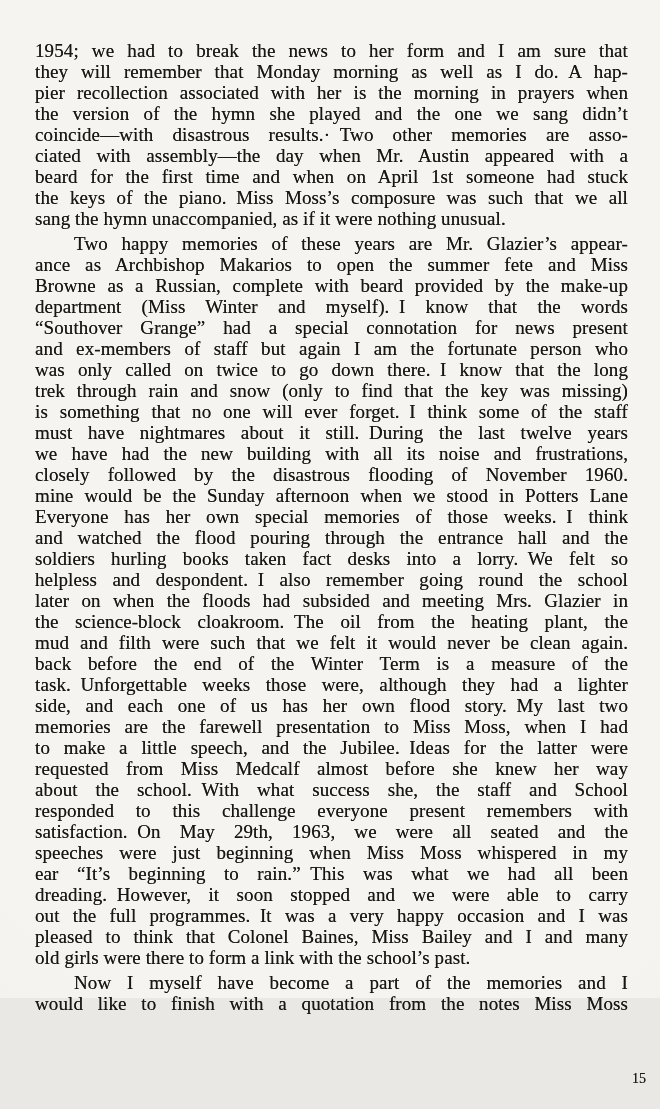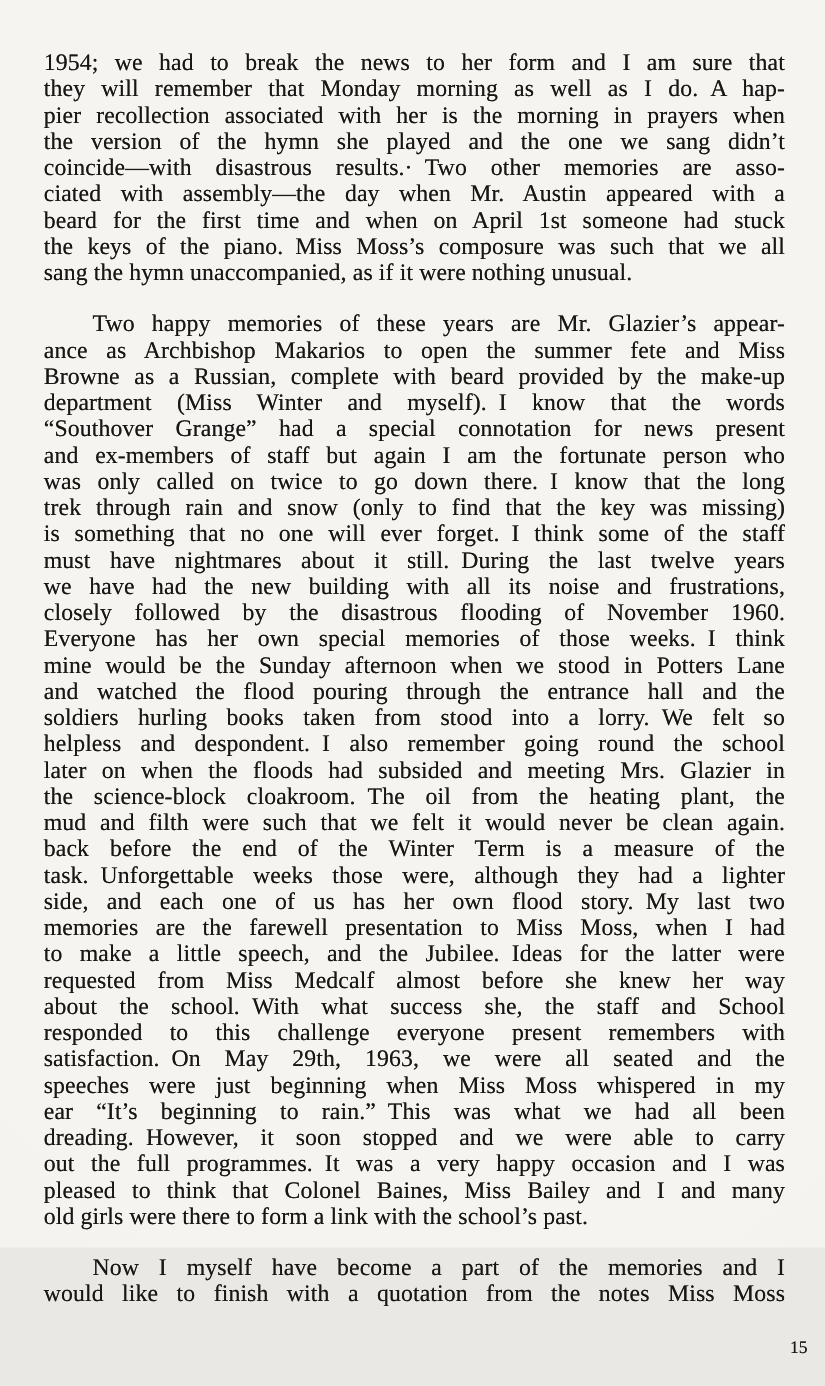--- a/index.html
+++ b/index.html
@@ -20,21 +20,21 @@
     color: #191715;
     padding-left: 13px;
   }
   .text-block {
     position: absolute;
     left: 35px;
     top: 40px;
     width: 593px;
   }
   .paragraph { margin: 0; }
-  .paragraph + .paragraph { margin-top: 20px; }
+  .paragraph + .paragraph { margin-top: 4px; }
   .line {
     font-size: 19px;
     line-height: 21px;
     text-align: justify;
     text-align-last: justify;
     letter-spacing: 0.1px;
     white-space: normal;
     text-shadow: 0 0 0.35px rgba(25, 22, 18, 0.75);
   }
   .line.last {
@@ -74,24 +74,24 @@
         <div class="line">Browne as a Russian, complete with beard provided by the make-up</div>
         <div class="line">department (Miss Winter and myself). I know that the words</div>
         <div class="line">“Southover Grange” had a special connotation for news present</div>
         <div class="line">and ex-members of staff but again I am the fortunate person who</div>
         <div class="line">was only called on twice to go down there. I know that the long</div>
         <div class="line">trek through rain and snow (only to find that the key was missing)</div>
         <div class="line">is something that no one will ever forget. I think some of the staff</div>
         <div class="line">must have nightmares about it still. During the last twelve years</div>
         <div class="line">we have had the new building with all its noise and frustrations,</div>
         <div class="line">closely followed by the disastrous flooding of November 1960.</div>
+        <div class="line">mine would be the Sunday afternoon when we stood in Potters Lane</div>
         <div class="line">Everyone has her own special memories of those weeks. I think</div>
-        <div class="line">mine would be the Sunday afternoon when we stood in Potters Lane</div>
         <div class="line">and watched the flood pouring through the entrance hall and the</div>
-        <div class="line">soldiers hurling books taken from stood into a lorry. We felt so</div>
+        <div class="line">soldiers hurling books taken fact desks into a lorry. We felt so</div>
         <div class="line">helpless and despondent. I also remember going round the school</div>
         <div class="line">later on when the floods had subsided and meeting Mrs. Glazier in</div>
         <div class="line">the science-block cloakroom. The oil from the heating plant, the</div>
         <div class="line">mud and filth were such that we felt it would never be clean again.</div>
         <div class="line">back before the end of the Winter Term is a measure of the</div>
         <div class="line">task. Unforgettable weeks those were, although they had a lighter</div>
         <div class="line">side, and each one of us has her own flood story. My last two</div>
         <div class="line">memories are the farewell presentation to Miss Moss, when I had</div>
         <div class="line">to make a little speech, and the Jubilee. Ideas for the latter were</div>
         <div class="line">requested from Miss Medcalf almost before she knew her way</div>

